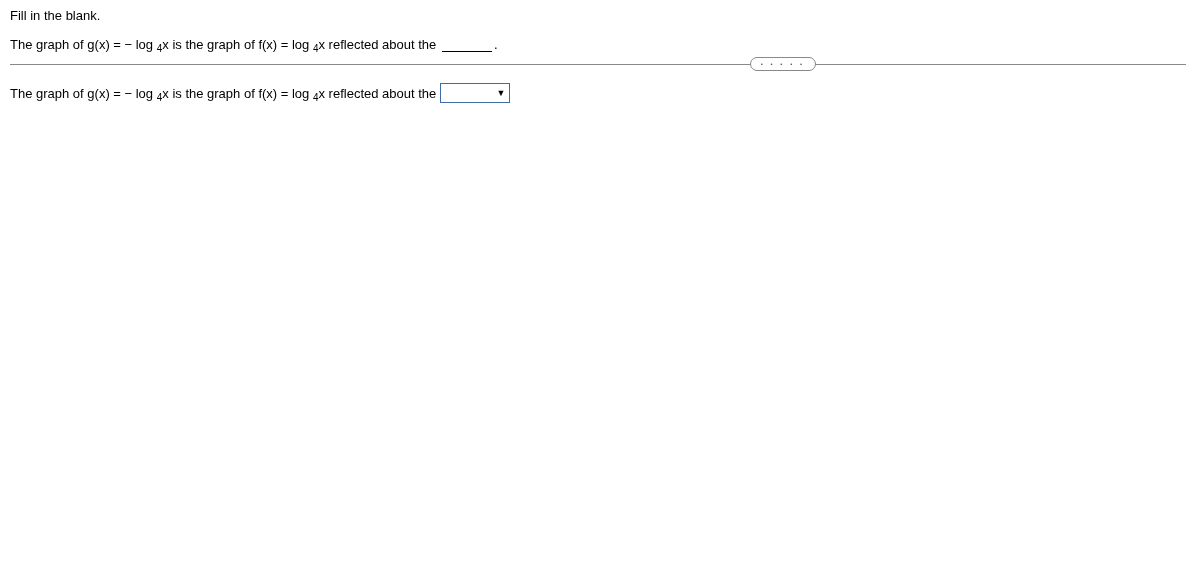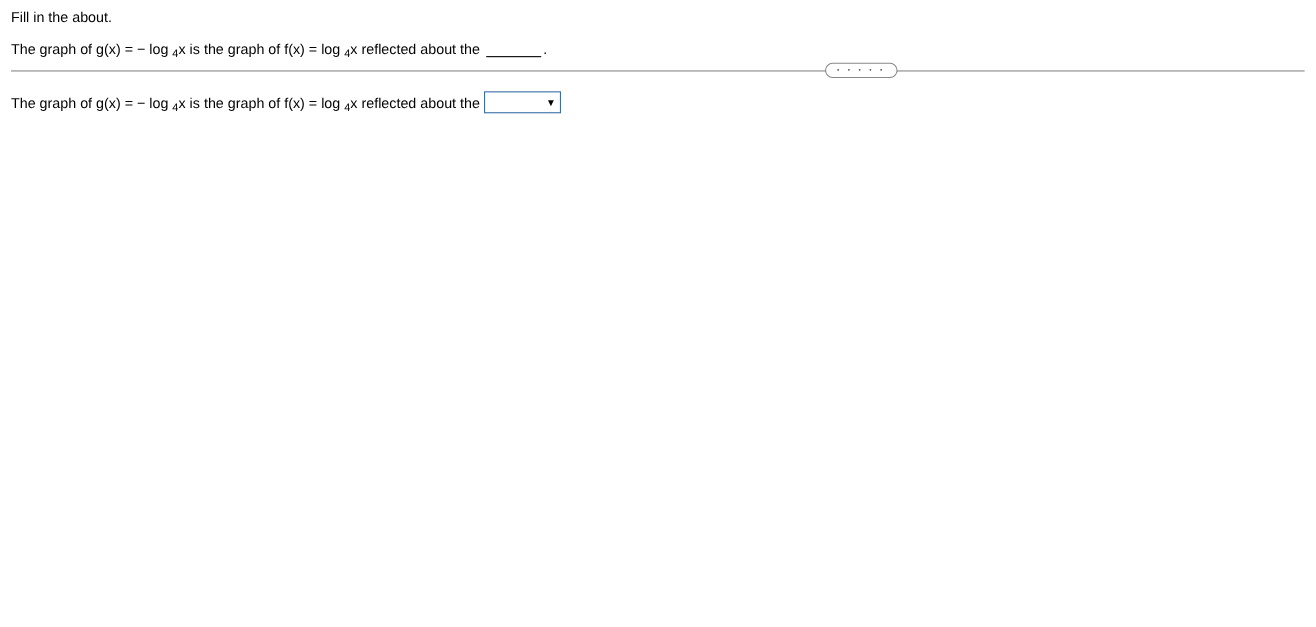--- a/index.html
+++ b/index.html
@@ -70,21 +70,21 @@
       background: #fff;
     }
     .chev {
       font-size: 9px;
       color: #000;
     }
   </style>
 </head>
 <body>
 
-<div class="instruction">Fill in the about.</div>
+<div class="instruction">Fill in the blank.</div>
 
 <div class="question-line">
   <span>The graph of g(x) = − </span><span>log </span><span class="sub">4</span><span>x is the graph of f(x) = </span><span>log </span><span class="sub">4</span><span>x reflected about the </span><span class="blank"></span><span>.</span>
 </div>
 
 <div class="hr-wrap">
   <span class="pill">• • • • •</span>
 </div>
 
 <div class="answer-line">

